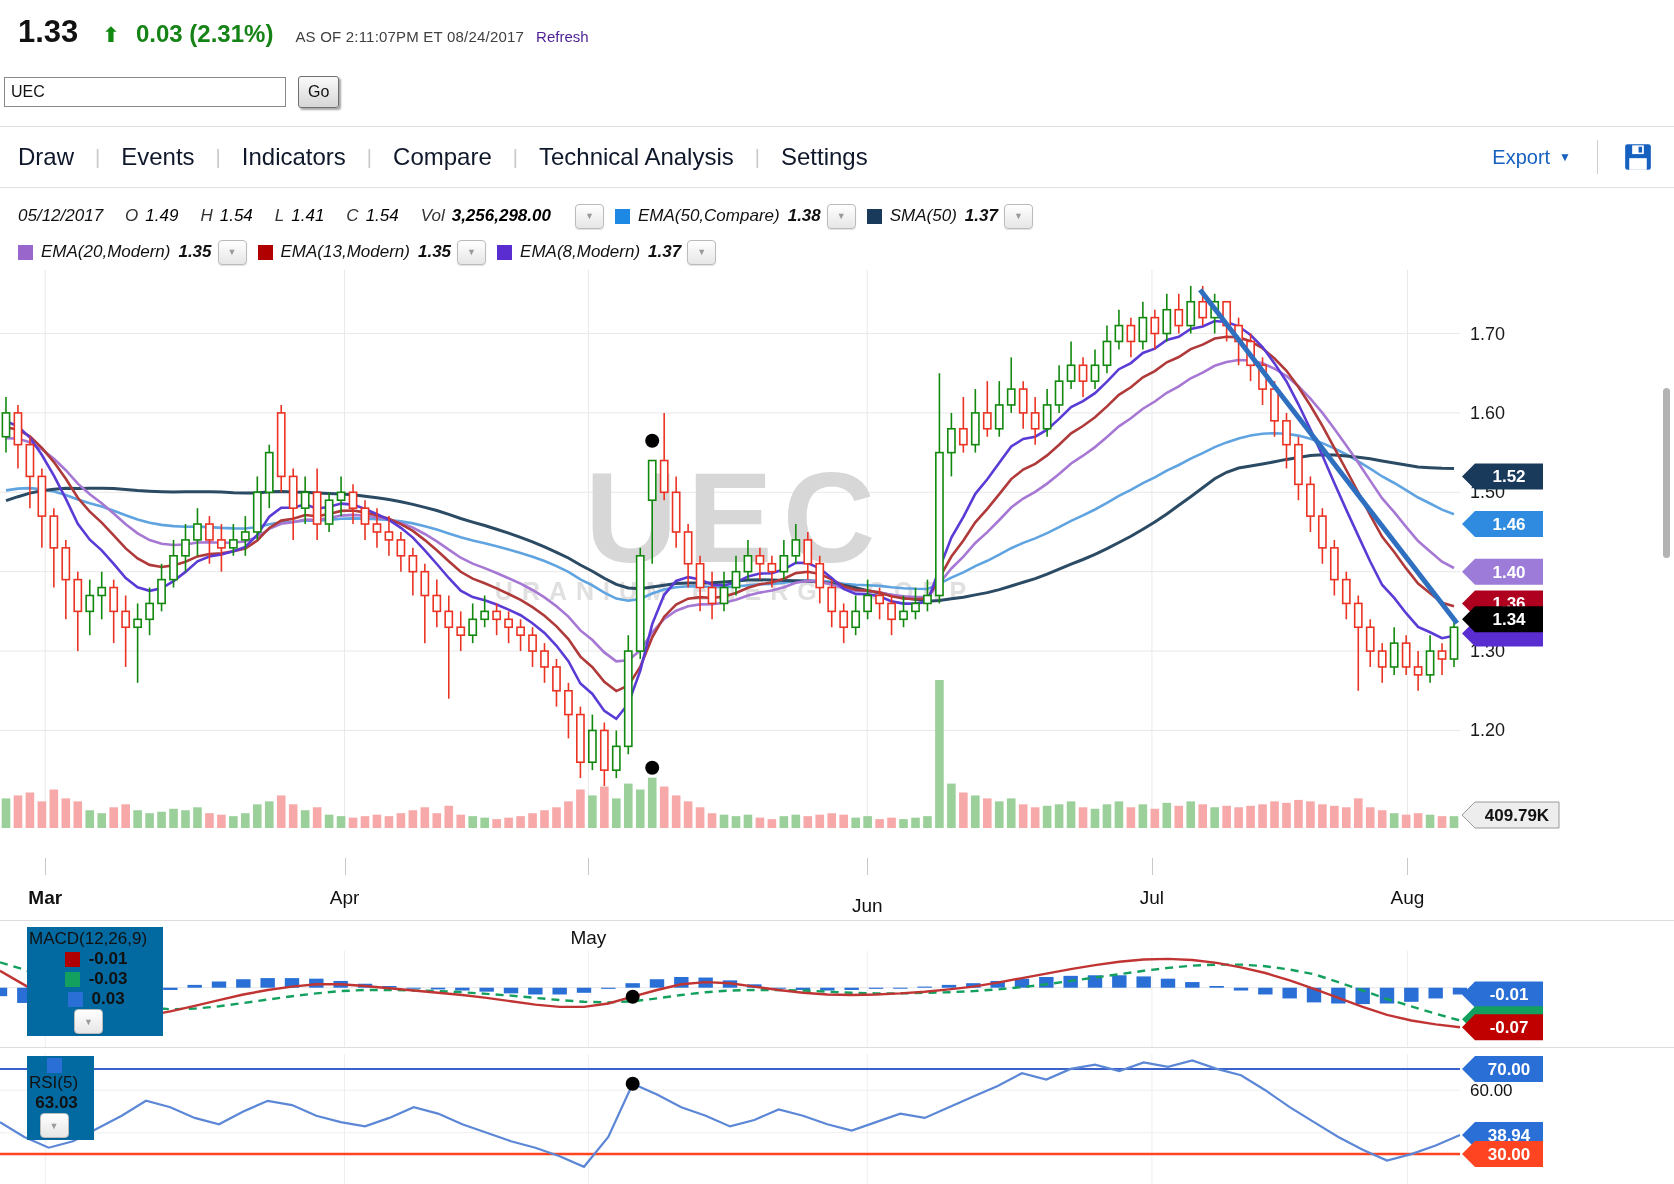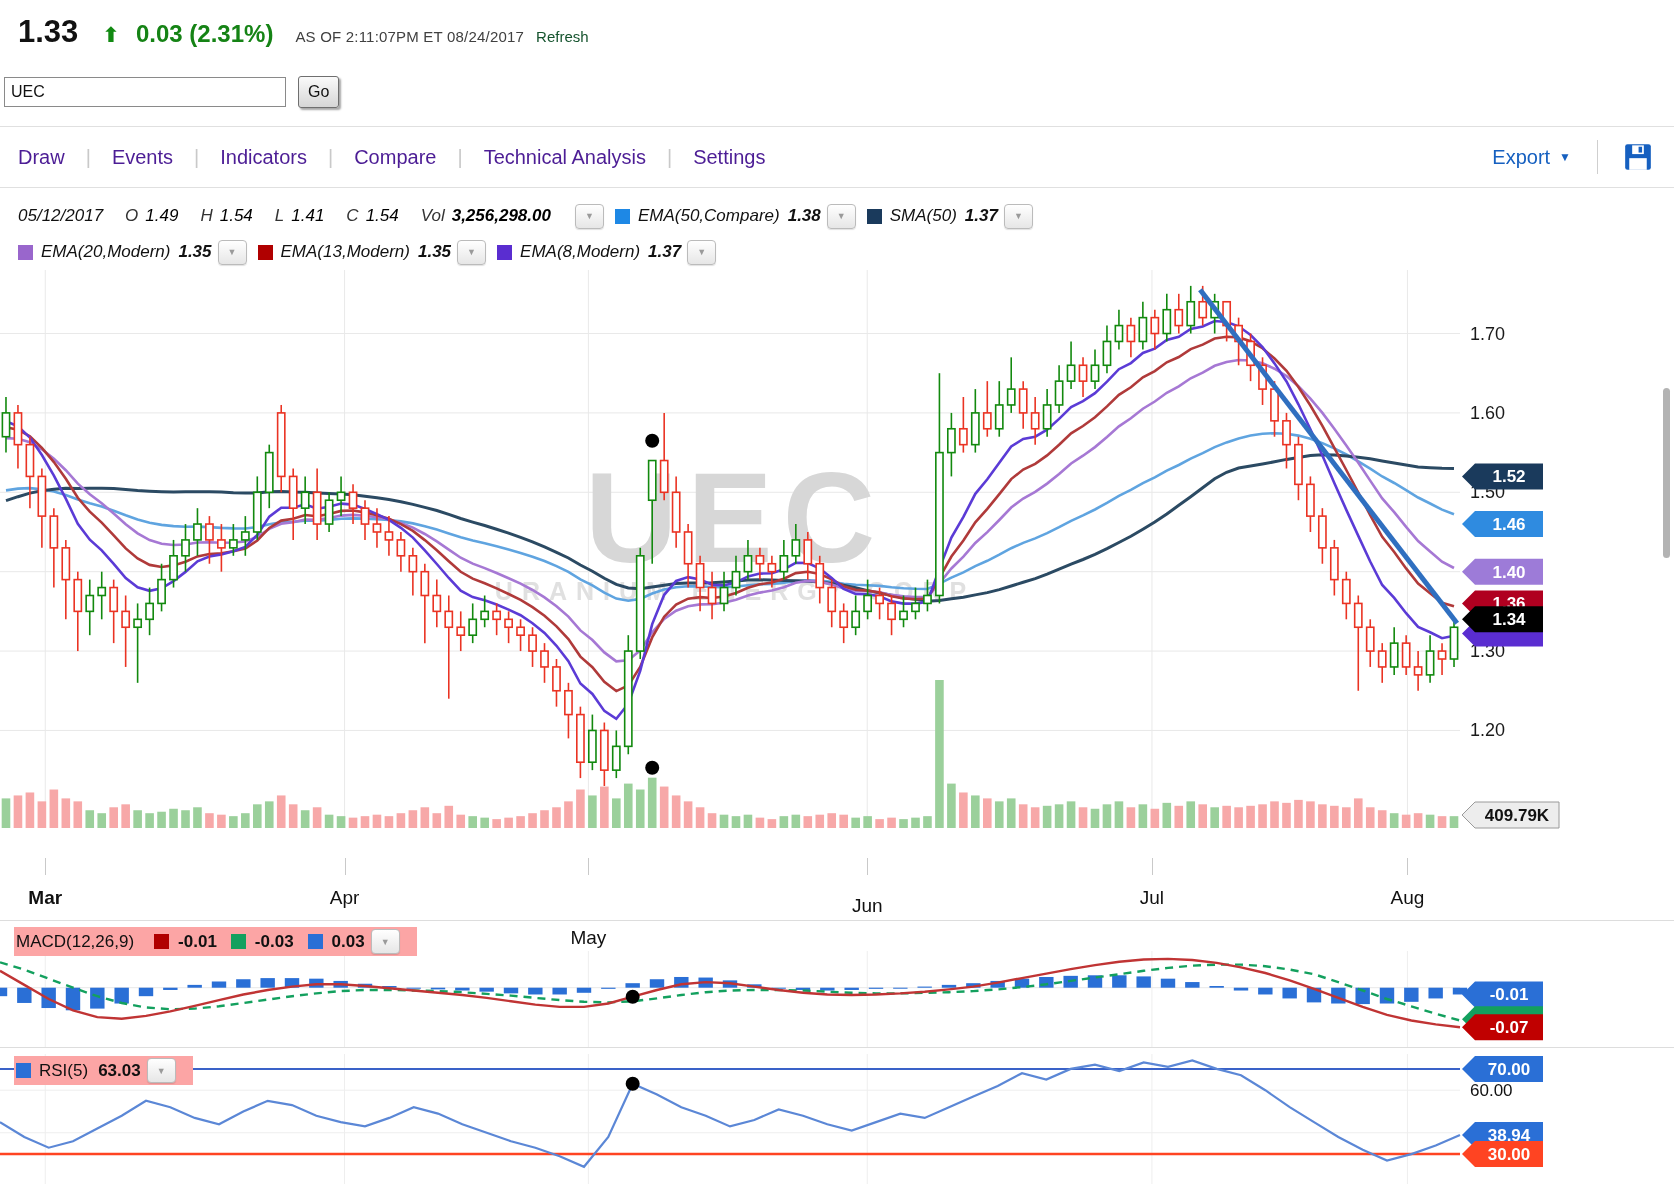--- a/index.html
+++ b/index.html
@@ -4,32 +4,32 @@
 <style>
   html,body{margin:0;padding:0;background:#fff;}
   #app{position:relative;width:1674px;height:1184px;background:#fff;overflow:hidden;
        font-family:"Liberation Sans","DejaVu Sans",sans-serif;color:#111;}
   
   .hdr{display:flex;align-items:baseline;padding:14px 0 0 18px;height:42px;}
   .hdr .px{font-size:31px;font-weight:700;color:#111;}
   .hdr .arrow{font-family:"DejaVu Sans",sans-serif;color:#128a12;font-size:21px;margin:0 16px 0 24px;font-weight:700;}
   .hdr .chg{font-size:24px;font-weight:700;color:#158315;}
   .hdr .asof{font-size:15px;color:#404040;margin-left:22px;letter-spacing:.2px;}
-  .hdr .refresh{font-size:15px;color:#14532d;margin-left:12px;cursor:pointer;}
+  .hdr .refresh{font-size:15px;color:#4c1d95;margin-left:12px;cursor:pointer;}
   
   .srch{display:flex;align-items:center;padding:16px 0 0 4px;height:40px;}
   .srch input{width:268px;height:28px;border:1px solid #8a8a8a;font-size:16px;padding:0 6px;
               font-family:"Liberation Sans",sans-serif;color:#111;outline:none;}
   .srch .go{margin-left:12px;height:32px;padding:0 9px;font-size:16px;color:#111;
             border:1px solid #6f6f6f;border-radius:3px;background:linear-gradient(#fafafa,#d6d6d6);
             box-shadow:2px 2px 2px rgba(0,0,0,.35);cursor:pointer;}
   
   .tbar{display:flex;align-items:center;height:60px;margin-top:14px;
         border-top:1px solid #e0e0e0;border-bottom:1px solid #e0e0e0;padding:0 22px 0 18px;}
-  .menu-item{color:#4c1d95;font-size:20px;cursor:pointer;white-space:nowrap;}
+  .menu-item{color:#0f172a;font-size:24px;cursor:pointer;white-space:nowrap;}
   .menu-sep{color:#c9c9c9;margin:0 21px;font-size:20px;}
   .tbar .spacer{flex:1;}
   .export{color:#1660c0;font-size:20px;cursor:pointer;display:flex;align-items:center;gap:9px;}
   .export .car{font-size:12px;color:#1660c0;}
   .vdiv{width:1px;height:34px;background:#cfcfcf;margin:0 26px;}
   
   .lgnd{padding:10px 16px 0 18px;font-size:17px;font-style:italic;}
   .lrow{display:flex;align-items:center;height:36px;}
   .lrow .date{margin-right:22px;}
   .pair{margin-right:22px;white-space:nowrap;}
@@ -46,22 +46,22 @@
   
   .chartwrap{position:relative;width:1674px;}
   svg{display:block;}
   
   .xaxis{position:relative;width:1674px;height:85px;}
   .xtick{position:absolute;top:23px;width:1px;height:17px;background:#c9c9c9;}
   .xlab{position:absolute;top:52px;transform:translateX(-50%);font-size:19px;color:#111;}
   
   .pane{position:relative;width:1674px;border-top:1px solid #ddd;}
   .pane .psvg{position:absolute;left:0;bottom:0;}
-  .pane-legend{position:absolute;left:14px;display:flex;align-items:center;font-size:17px;
-               background:#fca5a5;padding:2px 6px 2px 2px;z-index:3;}
+  .pane-legend{position:absolute;left:27px;display:flex;align-items:center;font-size:17px;
+               background:#0369a1;padding:2px 6px 2px 2px;z-index:3;flex-direction:column;}
   .pane-legend .sq{width:15px;height:15px;margin-right:8px;display:inline-block;}
   .pane-legend .plab{margin-right:10px;}
   .pane-legend .pval{font-weight:700;margin-right:4px;}
   .pane-legend .chip2{display:flex;align-items:center;margin-left:10px;}
   .pane-legend .chip2 .sq{margin-right:9px;}
   
   .scroll-thumb{position:absolute;left:1663px;top:388px;width:7px;height:170px;border-radius:4px;
                 background:#b3b3b3;cursor:pointer;}
 </style>
 </head>

